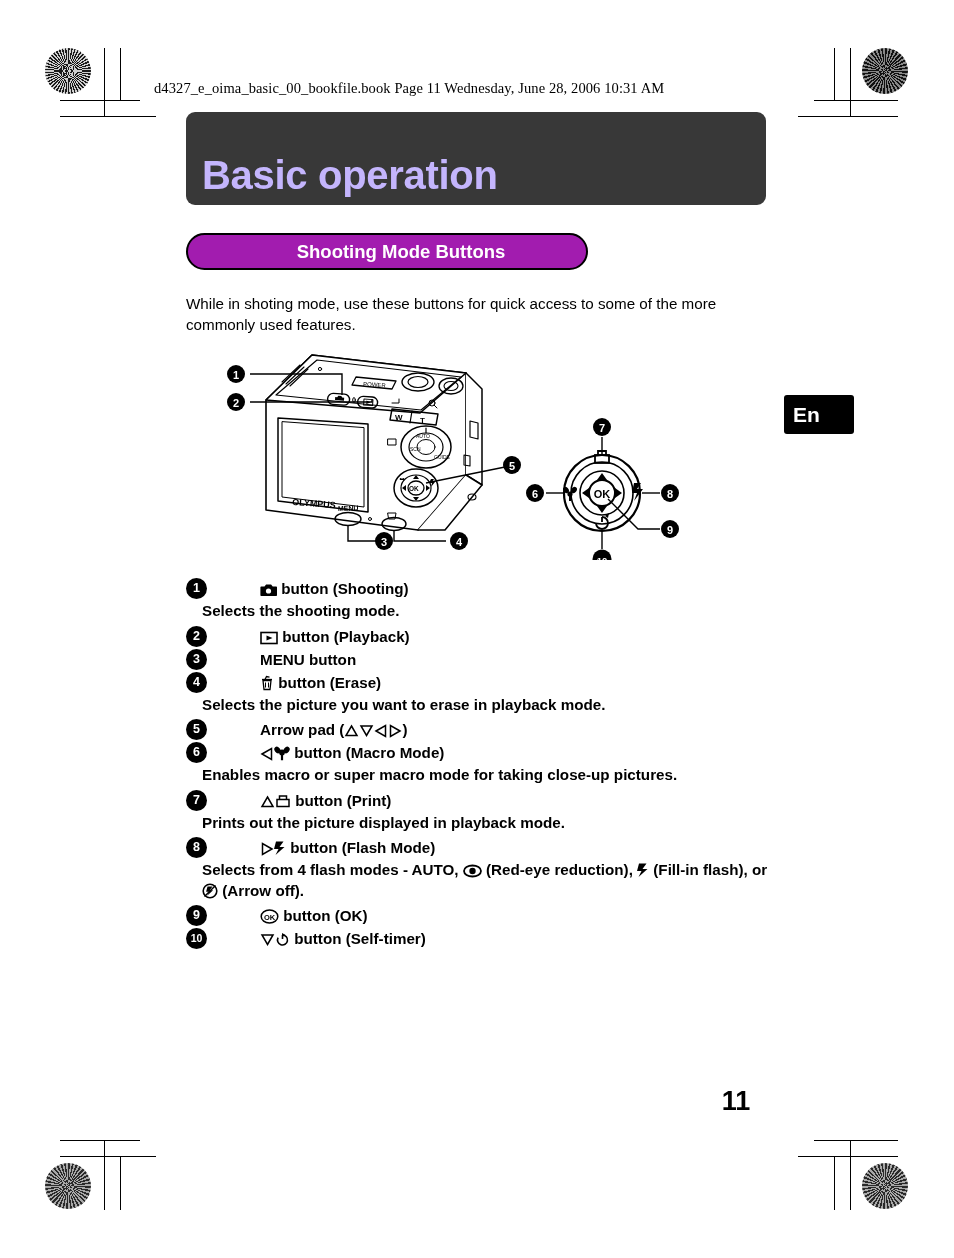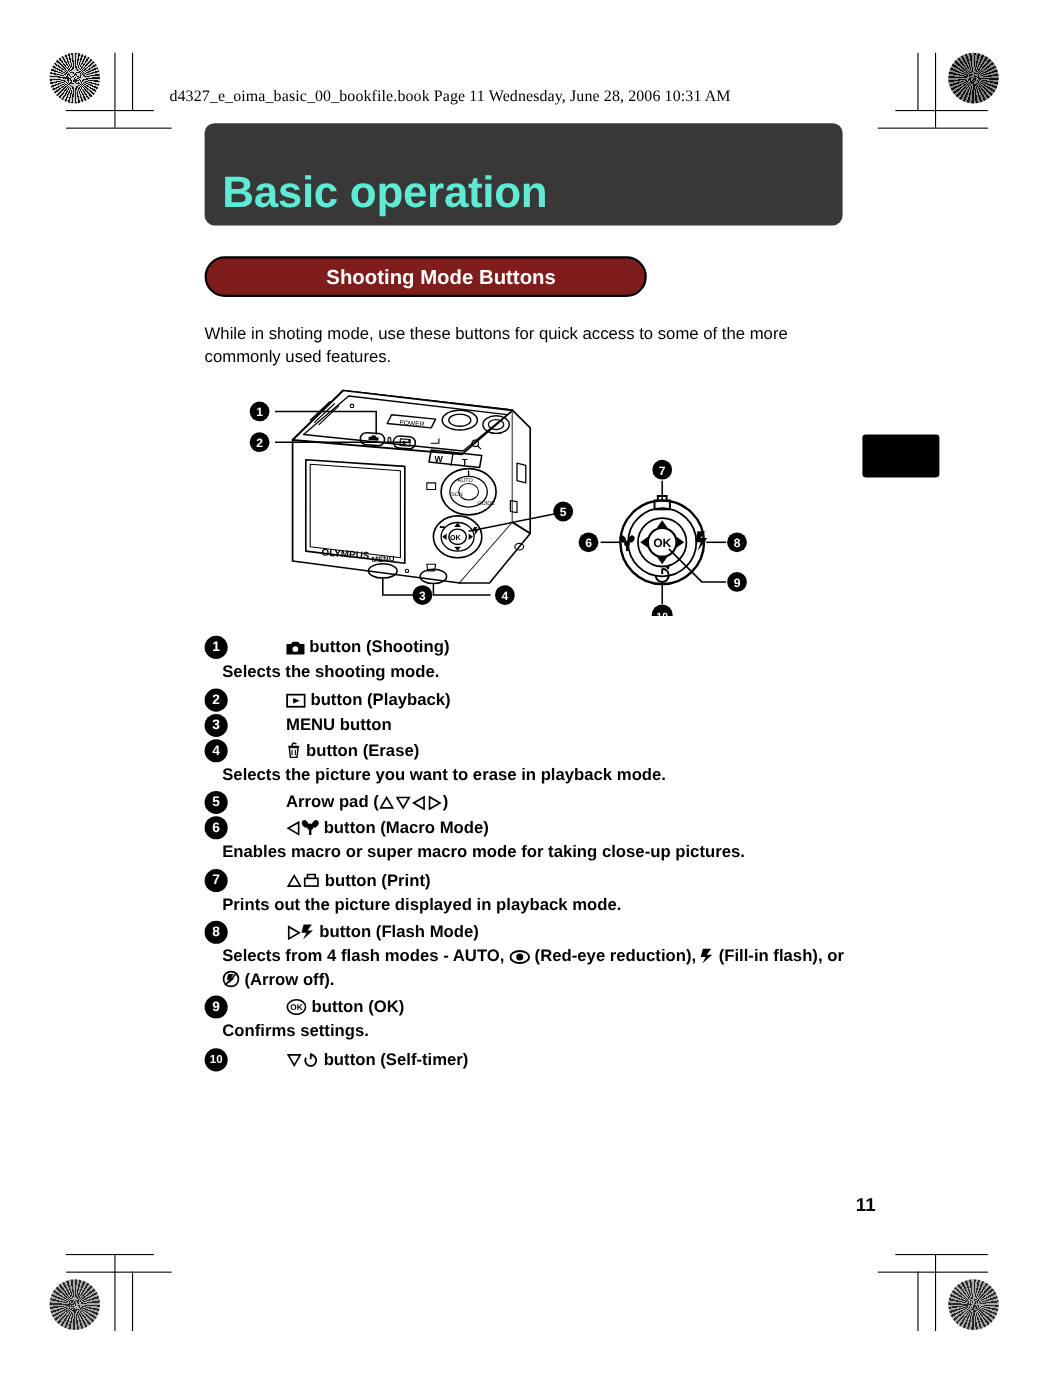--- a/index.html
+++ b/index.html
@@ -57,31 +57,31 @@
     position: absolute;
     left: 186px; top: 112px;
     width: 580px; height: 93px;
     background: #383838;
     border-radius: 9px;
     box-sizing: border-box;
   }
   .title-banner .title-text {
     position: absolute;
     left: 16px; bottom: 7px;
-    color: #5eead4;
+    color: #c4b5fd;
     font-size: 40px;
     font-weight: bold;
     letter-spacing: -0.3px;
   }
 
   .section-pill {
     position: absolute;
     left: 186px; top: 233px;
     width: 402px; height: 37px;
-    background: #7f1d1d;
+    background: #a21caf;
     border: 2px solid #000;
     border-radius: 19px;
     box-sizing: border-box;
   }
   .section-pill .pill-text {
     position: absolute;
     left: 0; right: 0;
     top: 50%;
     transform: translateY(-50%);
     text-align: center;
@@ -107,29 +107,28 @@
     background: #000;
     border-radius: 3px;
   }
   .lang-tab .lang-text {
     position: absolute;
     left: 9px; top: 50%;
     transform: translateY(-50%);
     color: #fff;
     font-size: 21px;
     font-weight: bold;
-    margin-top: 32px;
   }
 
   .page-num {
     position: absolute;
-    left: 727px; top: 1086px;
+    left: 676px; top: 1086px;
     width: 120px;
     text-align: center;
-    font-size: 17px;
+    font-size: 27px;
     font-weight: bold;
   }
 
   
   .figure { position: absolute; left: 220px; top: 325px; width: 480px; height: 235px; }
 
   
   .items {
     position: absolute;
     left: 186px; top: 578px;
@@ -522,21 +521,20 @@
   </div>
 
   <div class="item">
     <div class="item-head">
       <span class="bullet-num">9</span>
       <span class="head-text"><span class="inline-svg"><svg width="19" height="15" viewBox="0 0 19 15">
               <ellipse cx="9.5" cy="7.5" rx="8.3" ry="6.6" fill="none" stroke="#000" stroke-width="1.5"></ellipse>
               <text x="9.5" y="10.5" text-anchor="middle" font-family="Liberation Sans, sans-serif" font-size="7.5" font-weight="bold" fill="#000">OK</text>
             </svg></span> <span>button (OK)</span></span>
     </div>
-    <div class="item-desc">Confirms settings.</div>
   </div>
 
   <div class="item">
     <div class="item-head">
       <span class="bullet-num two-digit">10</span>
       <span class="head-text"><span class="inline-svg"><svg width="15" height="14" viewBox="0 0 15 14">
               <path d="M7.5,11.5 l5.5,-9.5 l-11,0 z" fill="none" stroke="#000" stroke-width="1.5"></path>
             </svg></span><span class="inline-svg"><svg width="15" height="15" viewBox="0 0 15 15">
               <path d="M7.5,3 a5,5 0 1,1 -4.4,2.6" fill="none" stroke="#000" stroke-width="1.6"></path>
               <path d="M7.5,3 l0,4" stroke="#000" stroke-width="1.6"></path>

